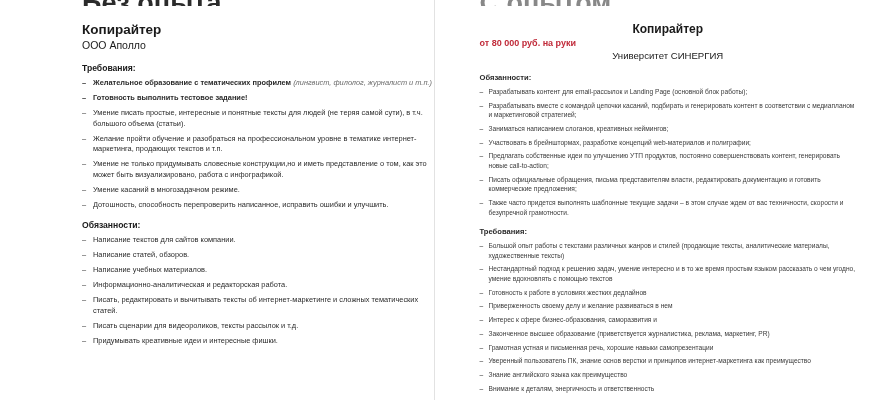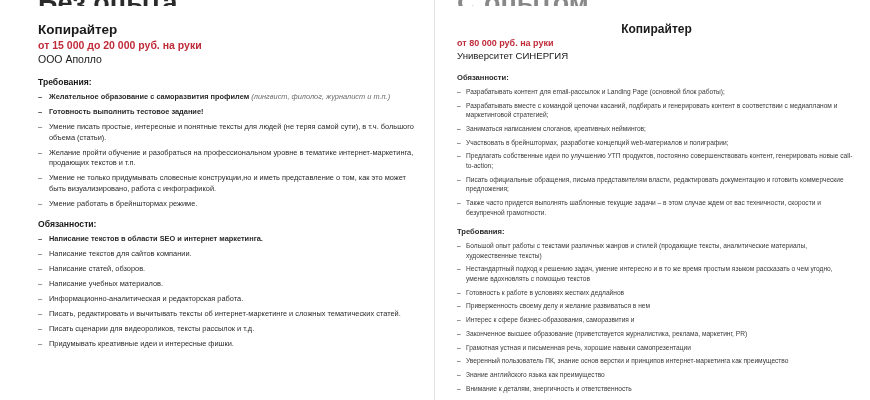--- a/index.html
+++ b/index.html
@@ -14,20 +14,21 @@
     font-family: "Liberation Sans", sans-serif;
     color: #222222;
     position: relative;
   }
   .page {
     width: 870px;
     height: 400px;
     position: relative;
     display: flex;
     box-sizing: border-box;
+    padding-left: 44px;
   }
   .divider {
     position: absolute;
     left: 434px;
     top: 0;
     width: 1px;
     height: 400px;
     background: #e2e2e2;
   }
   .column {
@@ -74,20 +75,21 @@
     font-weight: bold;
     color: #c02b3a;
     margin-bottom: 2px;
   }
   .company {
     font-size: 10.5px;
     color: #1a1a1a;
     margin-bottom: 8px;
   }
   .company.center {
+    text-align: center;
   }
   .section-head {
     font-size: 8.6px;
     font-weight: bold;
     color: #1a1a1a;
     margin-top: 10px;
     margin-bottom: 5px;
   }
   .section-head.first {
     margin-top: 12px;
@@ -144,36 +146,35 @@
 </head>
 <body>
 
 <div class="page">
 
   <div class="divider"></div>
 
   <div class="column col-left">
     <div class="big-title title-left">Без опыта</div>
     <div class="job-title">Копирайтер</div>
-    <div class="salary">от 15 000 до 20 000 руб. на руки</div>
     <div class="company">ООО Аполло</div>
 
     <div class="section-head first">Требования:</div>
     <ul class="list">
-      <li class="bold"><span>Желательное образование с саморазвития профилем</span> <span class="muted">(лингвист, филолог, журналист и т.п.)</span></li>
+      <li class="bold"><span>Желательное образование с тематических профилем</span> <span class="muted">(лингвист, филолог, журналист и т.п.)</span></li>
       <li class="bold">Готовность выполнить тестовое задание!</li>
       <li>Умение писать простые, интересные и понятные тексты для людей (не теряя самой сути), в т.ч. большого объема (статьи).</li>
       <li>Желание пройти обучение и разобраться на профессиональном уровне в тематике интернет-маркетинга, продающих текстов и т.п.</li>
       <li>Умение не только придумывать словесные конструкции,но и иметь представление о том, как это может быть визуализировано, работа с инфографикой.</li>
-      <li>Умение работать в брейнштормах режиме.</li>
+      <li>Умение касаний в многозадачном режиме.</li>
+      <li>Дотошность, способность перепроверить написанное, исправить ошибки и улучшить.</li>
     </ul>
 
     <div class="section-head">Обязанности:</div>
     <ul class="list">
-      <li class="bold">Написание текстов в области SEO и интернет маркетинга.</li>
       <li>Написание текстов для сайтов компании.</li>
       <li>Написание статей, обзоров.</li>
       <li>Написание учебных материалов.</li>
       <li>Информационно-аналитическая и редакторская работа.</li>
       <li>Писать, редактировать и вычитывать тексты об интернет-маркетинге и сложных тематических статей.</li>
       <li>Писать сценарии для видеороликов, тексты рассылок и т.д.</li>
       <li>Придумывать креативные идеи и интересные фишки.</li>
     </ul>
   </div>
 

